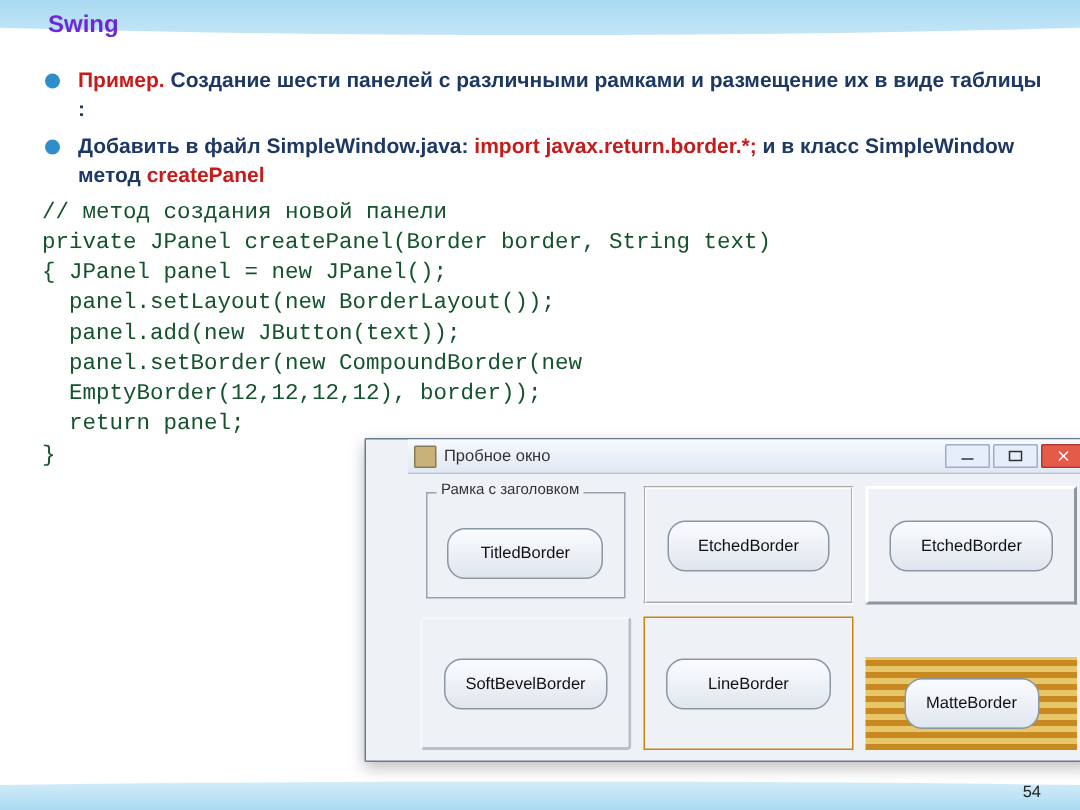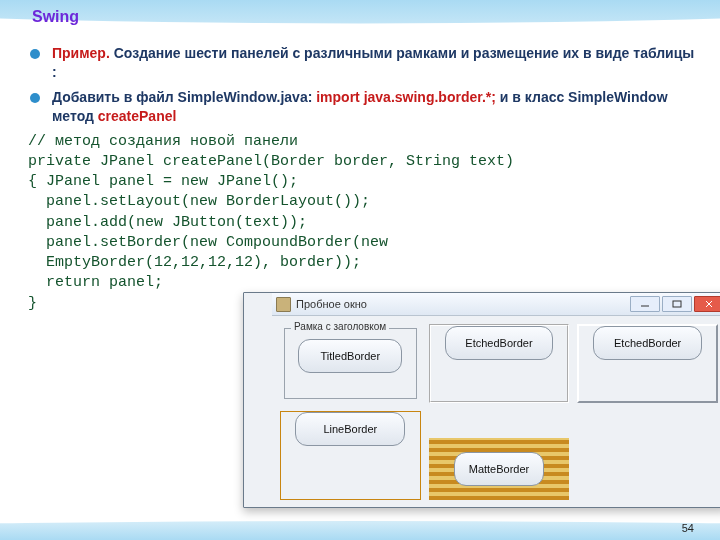--- a/index.html
+++ b/index.html
@@ -53,21 +53,21 @@
   .tb-icon{width:13px;height:13px;background:#c9b27a;border:1px solid #8a7a52;margin-right:5px;border-radius:1px;}
   .tb-spacer{flex:1;}
   .tb-btn{width:28px;height:14px;margin-right:2px;background:#e6eefb;border:1px solid #9aaec5;border-radius:1px;display:flex;align-items:center;justify-content:center;}
   .tb-btn.close{background:#e55b4a;border-color:#b23a2c;}
   .tb-btn svg{display:block;}
   .client{
     display:grid;grid-template-columns:repeat(3,1fr);grid-template-rows:1fr 1fr;
     gap:8px;padding:8px;height:calc(100% - 22px);box-sizing:border-box;
   }
   .cell{
-    background:#eef1f5;display:flex;align-items:flex-start;justify-content:center;
+    background:#eef1f5;display:flex;align-items:center;justify-content:center;
     position:relative;box-sizing:border-box;
   }
   .btn{
     font-size:11px;color:#111;background:linear-gradient(#fafcff,#e0e6ee);
     border:1px solid #8b96a3;border-radius:12px;
     padding:10px 0;width:78%;text-align:center;
   }
   .titled{border:1px solid #9aa3ad;margin:4px;padding-top:10px;position:relative;}
   .titled-label{
     position:absolute;top:-8px;left:6px;background:#eef1f5;font-size:10px;
@@ -98,21 +98,21 @@
 <div class="bottom-curve"></div>
 
 <div class="heading">Swing</div>
 
 <div class="content">
   <ul class="bul">
     <li>
       <span> </span><span class="hl-red">Пример.</span><span> Создание шести панелей с различными рамками и размещение их в виде таблицы :</span>
     </li>
     <li>
-      <span>Добавить  в файл SimpleWindow.java:  </span><span class="hl-red">import java.swing.border.*;</span><span> и в класс SimpleWindow  метод  </span><span class="hl-red">createPanel</span>
+      <span>Добавить  в файл SimpleWindow.java:  </span><span class="hl-red">import javax.return.border.*;</span><span> и в класс SimpleWindow  метод  </span><span class="hl-red">createPanel</span>
     </li>
   </ul>
   <div class="code">// метод создания новой панели
 private JPanel createPanel(Border border, String text)
 { JPanel panel = new JPanel();
   panel.setLayout(new BorderLayout());
   panel.add(new JButton(text));
   panel.setBorder(new CompoundBorder(new
   EmptyBorder(12,12,12,12), border));
   return panel;
@@ -145,20 +145,23 @@
     <div class="cell titled">
       <div class="titled-label">Рамка с заголовком</div>
       <div class="btn">TitledBorder</div>
     </div>
     <div class="cell etched">
       <div class="btn">EtchedBorder</div>
     </div>
     <div class="cell bevel">
       <div class="btn">EtchedBorder</div>
     </div>
+    <div class="cell softbevel">
+      <div class="btn">SoftBevelBorder</div>
+    </div>
     <div class="cell linebrd">
       <div class="btn">LineBorder</div>
     </div>
     <div class="cell matte">
       <div class="btn">MatteBorder</div>
     </div>
   </div>
 </div>
 
 <div class="pagenum">54</div>

